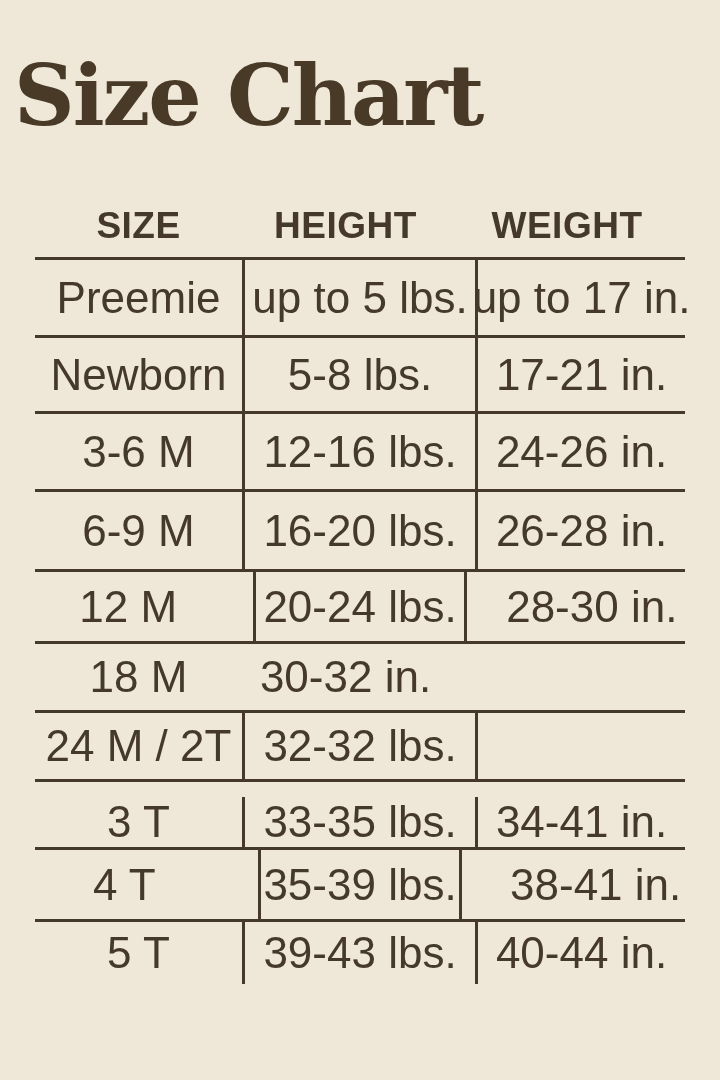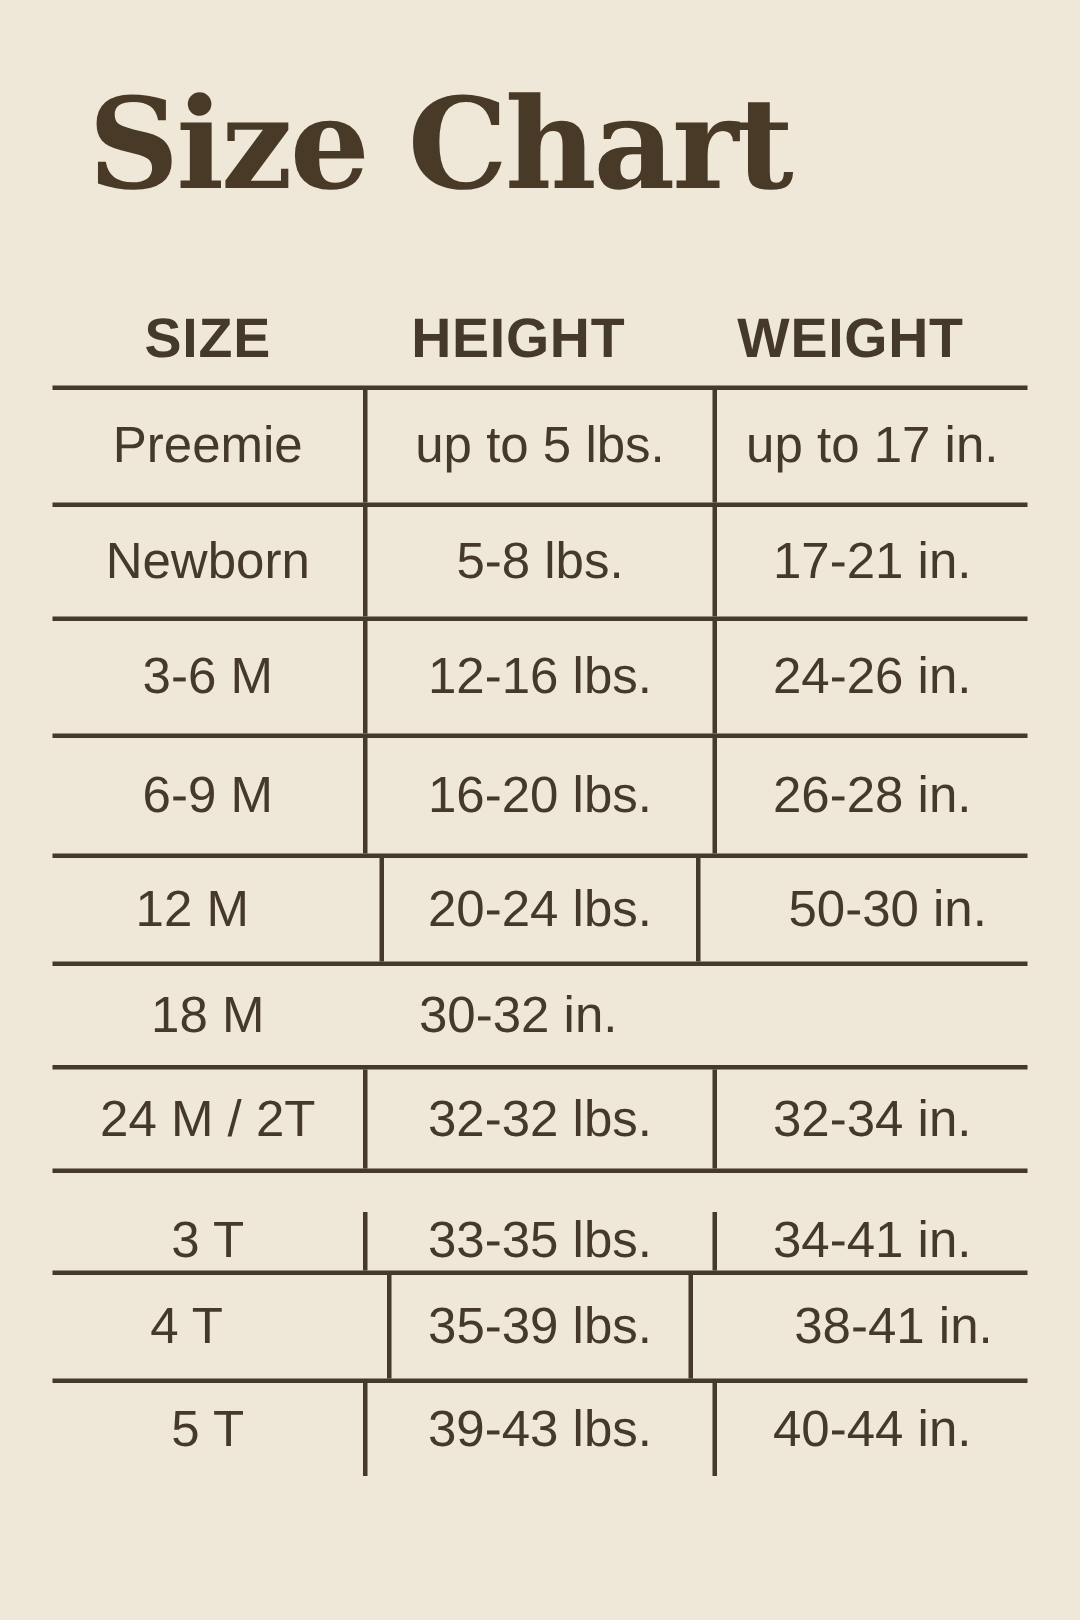--- a/index.html
+++ b/index.html
@@ -12,23 +12,23 @@
     position: relative;
     width: 720px;
     height: 1080px;
     margin: 0 auto;
     background: var(--bg, #EFE7D8);
     overflow: hidden;
   }
   .title {
     position: absolute;
     top: 52px;
-    left: 0;
+    left: 14px;
     width: 586px;
-    text-align: center;
+    text-align: left;
     font-family: "DejaVu Serif", "Liberation Serif", serif;
     font-weight: 700;
     font-size: 84px;
     line-height: 1.05;
     letter-spacing: -2px;
     color: var(--title-ink, #483A27);
   }
   .header-row {
     position: absolute;
     top: 194px;
@@ -66,21 +66,21 @@
   .row:nth-child(7)  { height: 69px; }
   .row:nth-child(8)  { height: 68px; align-items: flex-end; }
   .row:nth-child(9)  { height: 72px; gap: 44px; }
   .row:nth-child(10) { height: 65px; }
   .row:nth-child(11) { height: 61px; margin-top: 24px; }
   .cell {
     display: flex;
     align-items: center;
     justify-content: center;
     box-sizing: border-box;
-    font-size: 34px;
+    font-size: 44px;
     color: var(--ink, #45392B);
     white-space: nowrap;
   }
   .c1 { width: 207px; }
   .c2 {
     width: 236px;
     border-left: 3px solid var(--ink, #45392B);
     border-right: 3px solid var(--ink, #45392B);
   }
   .c3 { width: 207px; }
@@ -115,30 +115,29 @@
       <div class="cell c3">24-26 in.</div>
     </div>
       <div class="row">
       <div class="cell c1">6-9 M</div>
       <div class="cell c2">16-20 lbs.</div>
       <div class="cell c3">26-28 in.</div>
     </div>
       <div class="row">
       <div class="cell c1">12 M</div>
       <div class="cell c2">20-24 lbs.</div>
-      <div class="cell c3">50-30 in.</div>
+      <div class="cell c3">28-30 in.</div>
     </div>
       <div class="row">
       <div class="cell c1">18 M</div>
       <div class="cell c3">30-32 in.</div>
     </div>
       <div class="row">
       <div class="cell c1">24 M / 2T</div>
       <div class="cell c2">32-32 lbs.</div>
-      <div class="cell c3">32-34 in.</div>
     </div>
       <div class="row">
       <div class="cell c1">3 T</div>
       <div class="cell c2">33-35 lbs.</div>
       <div class="cell c3">34-41 in.</div>
     </div>
       <div class="row">
       <div class="cell c1">4 T</div>
       <div class="cell c2">35-39 lbs.</div>
       <div class="cell c3">38-41 in.</div>

